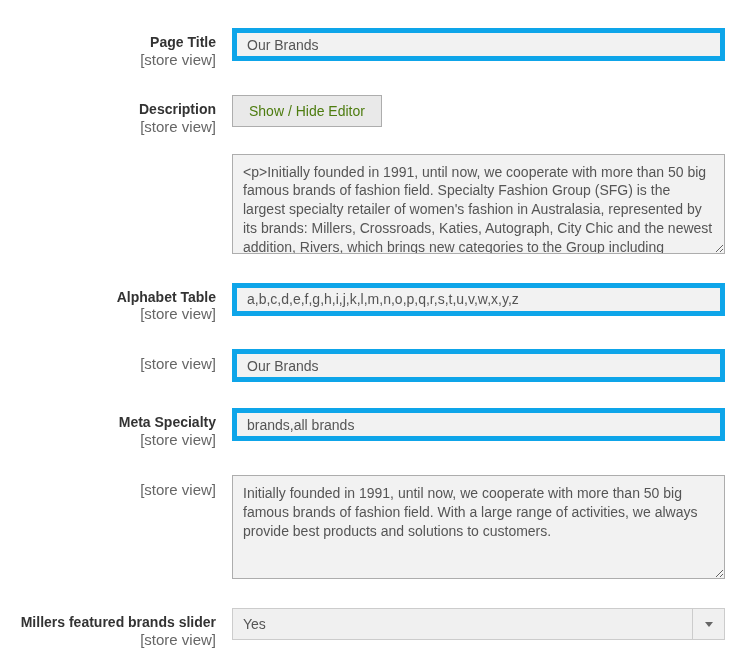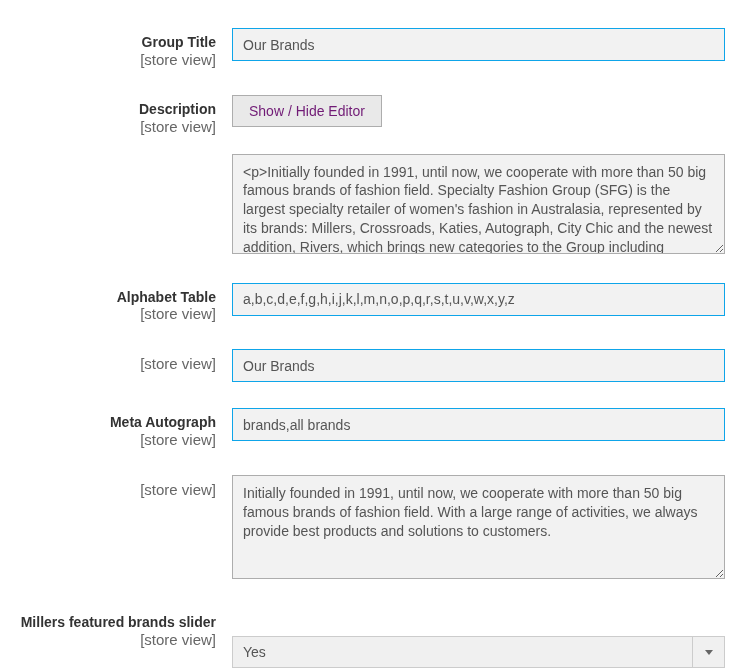--- a/index.html
+++ b/index.html
@@ -36,21 +36,21 @@
     line-height: 1.2;
   }
   .input-col {
     flex: 1;
     max-width: 495px;
   }
   input[type="text"] {
     width: 100%;
     height: 33px;
     padding: 0 10px;
-    border: 1px solid #0ea5e9;
+    border: 5px solid #0ea5e9;
     background: #f2f2f2;
     font-size: 14px;
     color: #555;
     font-family: inherit;
   }
   textarea {
     width: 100%;
     padding: 8px 10px;
     border: 1px solid #adadad;
     background: #f2f2f2;
@@ -65,21 +65,21 @@
     overflow-y: auto;
   }
   .meta-desc-textarea {
     height: 104px;
   }
   .btn-editor {
     background: #e9e9e9;
     border: 1px solid #adadad;
     padding: 7px 16px;
     font-size: 14px;
-    color: #701a75;
+    color: #4d7c0f;
     cursor: pointer;
     font-family: inherit;
   }
   .hint {
     font-size: 12px;
     color: #444;
     margin-top: 6px;
   }
   .select-wrap {
     position: relative;
@@ -89,21 +89,20 @@
     width: 100%;
     height: 32px;
     border: 1px solid #ccc;
     background: #f0f0f0;
     display: flex;
     align-items: center;
     padding: 0 10px;
     font-size: 14px;
     color: #555;
     cursor: pointer;
-    margin-top: 28px;
   }
   .select-arrow-box {
     position: absolute;
     right: 0; top: 0;
     width: 33px; height: 32px;
     border-left: 1px solid #ccc;
     display: flex;
     align-items: center;
     justify-content: center;
     pointer-events: none;
@@ -111,21 +110,21 @@
   .select-arrow-box svg {
     width: 8px; height: 5px;
     fill: #666;
   }
 </style>
 </head>
 <body>
 
 <div class="field-row">
   <div class="label-col">
-    <div class="label-main">Group Title</div>
+    <div class="label-main">Page Title</div>
     <div class="label-scope">[store view]</div>
   </div>
   <div class="input-col">
     <input type="text" value="Our Brands" style="">
   </div>
 </div>
 
 <div class="field-row tight">
   <div class="label-col">
     <div class="label-main">Description</div>
@@ -156,21 +155,21 @@
   <div class="label-col">
     <div class="label-scope">[store view]</div>
   </div>
   <div class="input-col">
     <input type="text" value="Our Brands" style="">
   </div>
 </div>
 
 <div class="field-row">
   <div class="label-col">
-    <div class="label-main">Meta Autograph</div>
+    <div class="label-main">Meta Specialty</div>
     <div class="label-scope">[store view]</div>
   </div>
   <div class="input-col">
     <input type="text" value="brands,all brands" style="">
   </div>
 </div>
 
 <div class="field-row">
   <div class="label-col">
     <div class="label-scope">[store view]</div>

